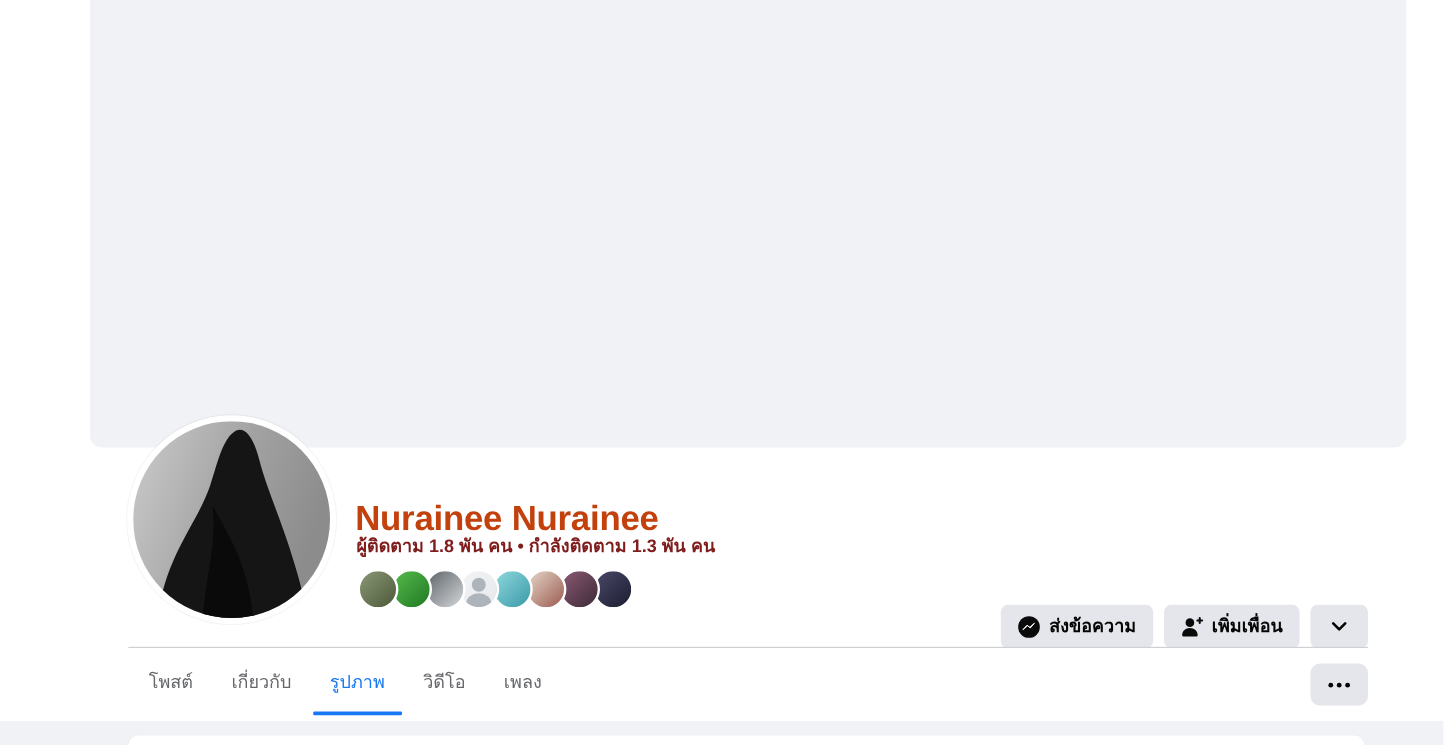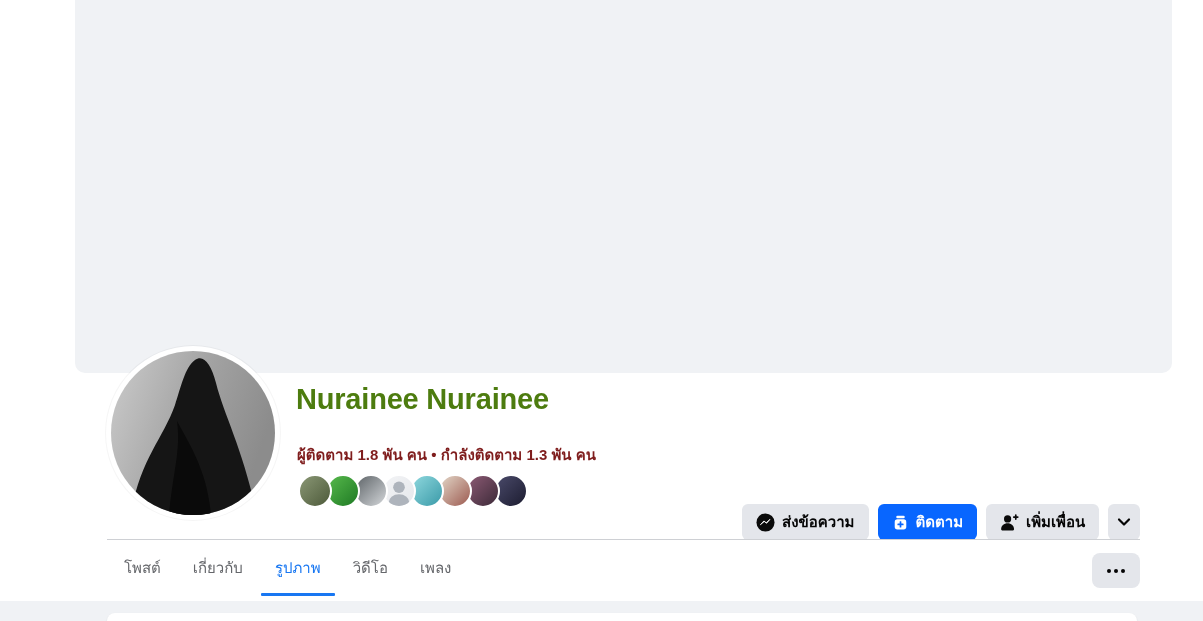--- a/index.html
+++ b/index.html
@@ -12,22 +12,22 @@
   .cover { position: absolute; left: 75px; top: 0; width: 1097px; height: 373px;
            background: #F0F2F5; border-radius: 0 0 10px 10px; }
 
   
   .profile-pic { position: absolute; left: 106px; top: 346px; width: 174px; height: 174px;
                  background: #fff; border-radius: 50%; padding: 5px;
                  box-shadow: 0 0 0 1px rgba(0,0,0,0.04); cursor: pointer; }
   .profile-pic svg { display: block; width: 164px; height: 164px; border-radius: 50%; }
 
   
-  .name { position: absolute; left: 296px; top: 383px; font-size: 29px; font-weight: 700;
-          letter-spacing: -0.2px; color: #4d7c0f; }
+  .name { position: absolute; left: 296px; top: 417px; font-size: 29px; font-weight: 700;
+          letter-spacing: -0.2px; color: #c2410c; }
   .subtitle { position: absolute; left: 297px; top: 443px; font-size: 15px; font-weight: 600;
               color: #7f1d1d; }
 
   
   .friend-avatars { position: absolute; left: 298px; top: 474px; height: 34px; display: flex; cursor: pointer; }
   .friend-avatar { width: 34px; height: 34px; border-radius: 50%; border: 2px solid #fff;
                    margin-right: -6px; position: relative; overflow: hidden; }
   .friend-avatar svg { position: absolute; inset: 0; width: 100%; height: 100%; }
 
   
@@ -108,31 +108,20 @@
     <button class="btn btn-gray">
       <span style="display:inline-flex">
         <svg width="19" height="19" viewBox="0 0 20 20">
           <circle cx="10" cy="10" r="9.5" fill="#0a0a0a"></circle>
           <path d="M4.6 12.4 L8.3 8.4 L10.7 10.3 L14.8 6.6 L11.2 10.8 L8.7 8.9 Z" fill="#fff" stroke="#fff" stroke-width="0.8" stroke-linejoin="round"></path>
         </svg>
       </span>
       <span>ส่งข้อความ</span>
     </button>
 
-    <button class="btn btn-blue">
-      <span style="display:inline-flex">
-        <svg width="17" height="17" viewBox="0 0 20 20">
-          <rect x="5" y="2" width="10" height="3" rx="1.5" fill="#fff"></rect>
-          <rect x="3.2" y="6.2" width="13.6" height="12" rx="3.2" fill="#fff"></rect>
-          <rect x="9" y="8.6" width="2" height="7.2" rx="0.6" fill="#0866FF"></rect>
-          <rect x="6.4" y="11.2" width="7.2" height="2" rx="0.6" fill="#0866FF"></rect>
-        </svg>
-      </span>
-      <span>ติดตาม</span>
-    </button>
 
     <button class="btn btn-gray">
       <span style="display:inline-flex">
         <svg width="19" height="19" viewBox="0 0 20 20">
           <circle cx="8" cy="6.2" r="3.8" fill="#0a0a0a"></circle>
           <path d="M1.2 17.2 c0-3.8 3-6.4 6.8-6.4 s6.8 2.6 6.8 6.4 q0 1.1 -1.1 1.1 h-11.4 q-1.1 0 -1.1 -1.1 z" fill="#0a0a0a"></path>
           <rect x="13.6" y="3.4" width="6" height="1.8" rx="0.9" fill="#0a0a0a"></rect>
           <rect x="15.7" y="1.3" width="1.8" height="6" rx="0.9" fill="#0a0a0a"></rect>
         </svg>
       </span>

